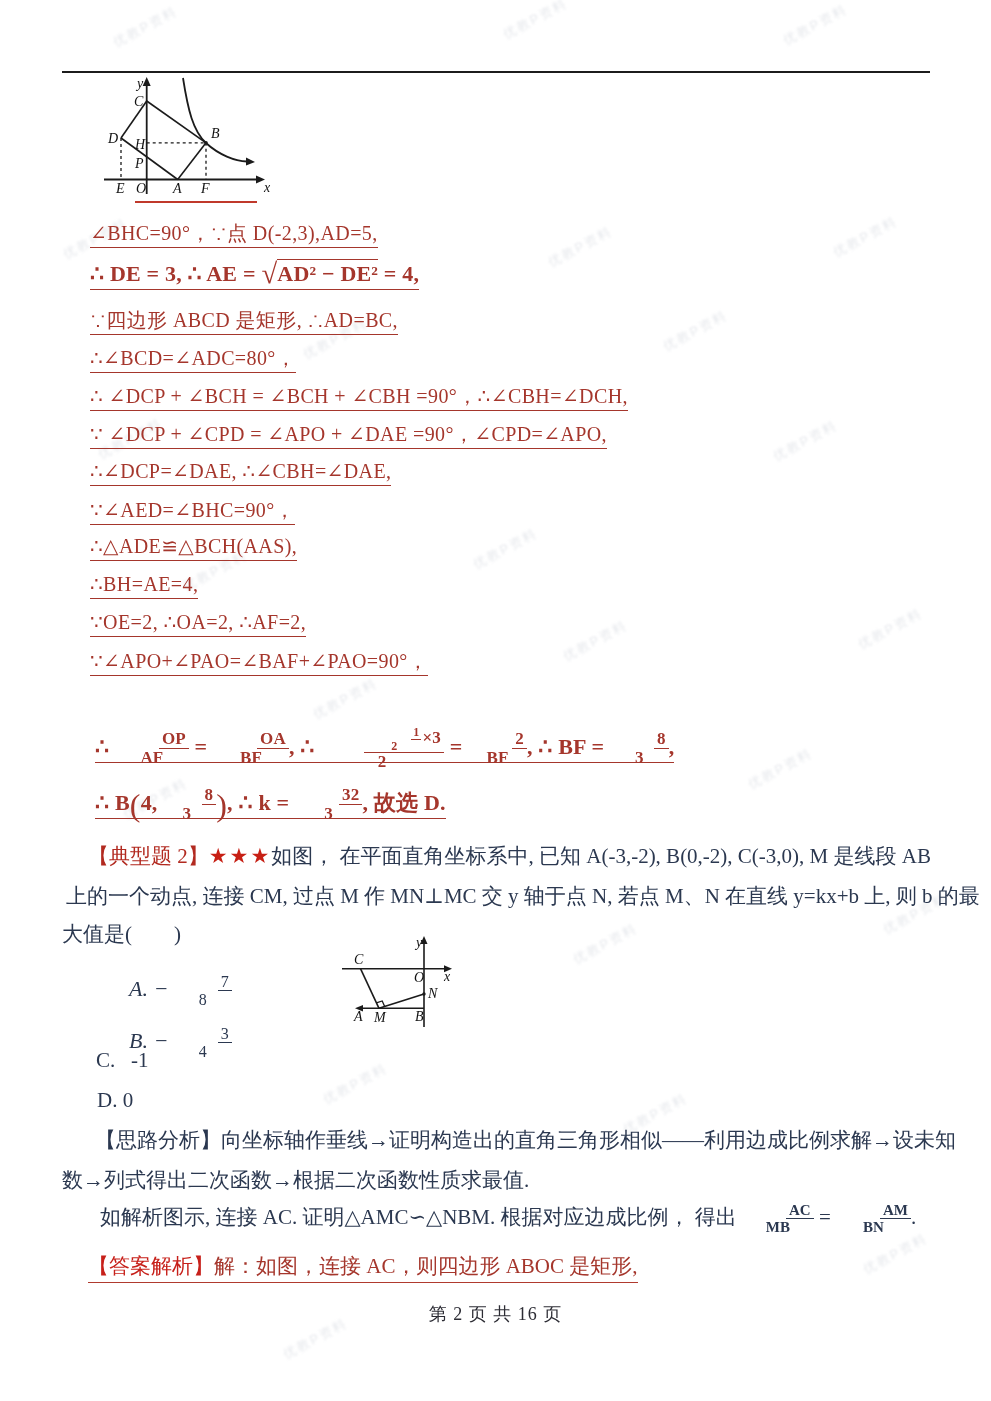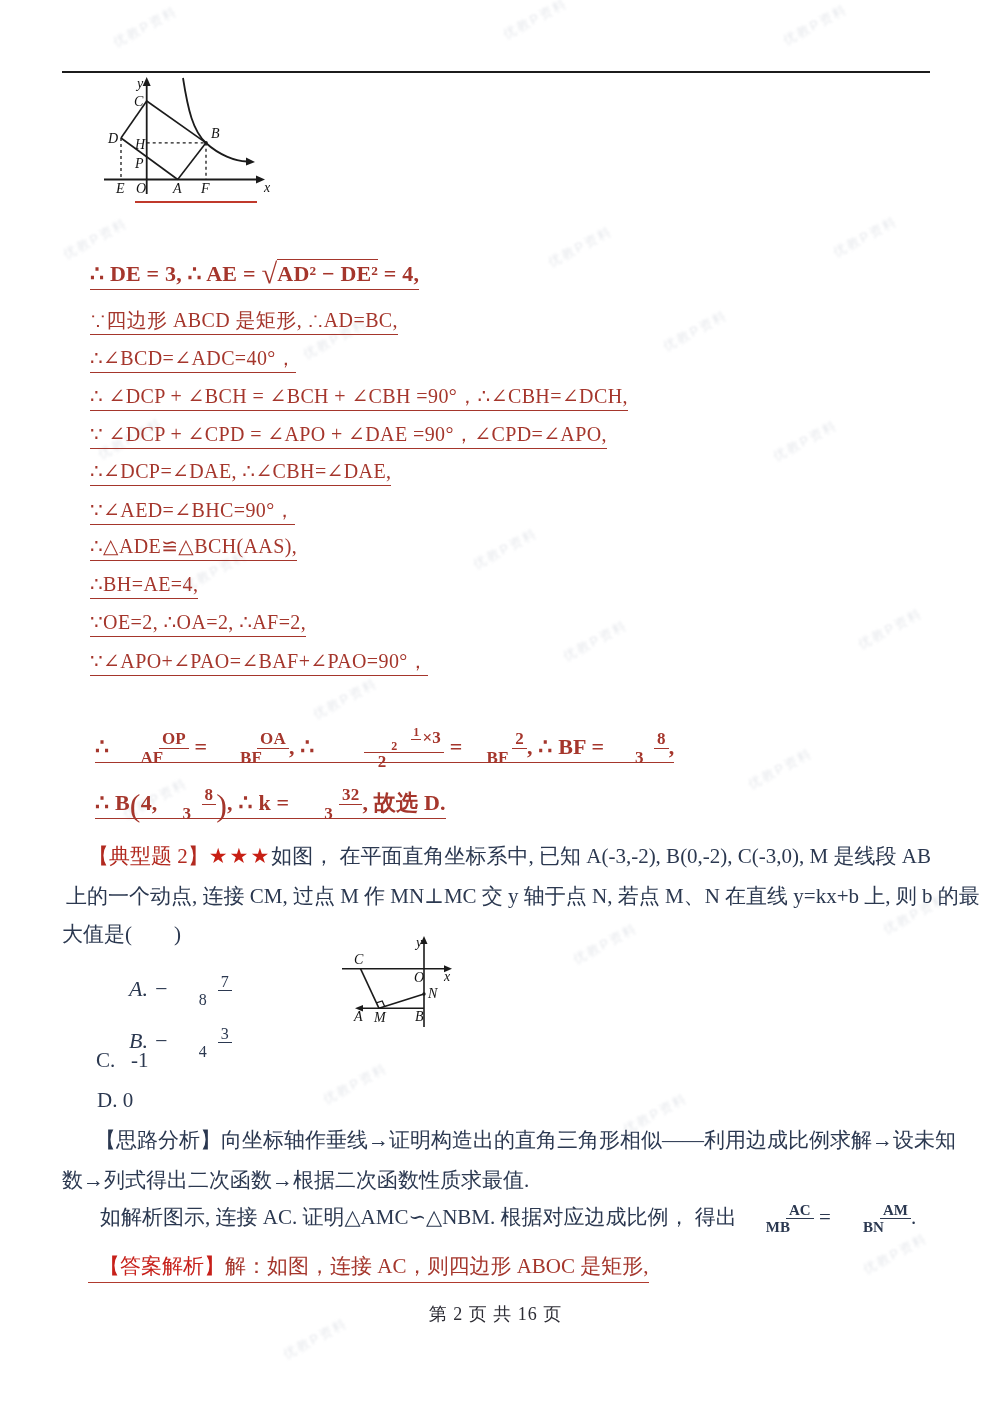--- a/index.html
+++ b/index.html
@@ -31,21 +31,21 @@
   .stars{color:#c71f14;letter-spacing:2px;}
   .opt{position:absolute;font-size:21px;color:#2b3850;white-space:pre;}
   .opt .letter-it{font-style:italic;font-size:22px;}
   .opt .frac{font-size:16px;color:#2b3850;}
   
   .fig{position:absolute;}
   .fig text{font-family:"Liberation Serif","DejaVu Serif",serif;font-style:italic;font-size:14px;fill:#111;}
   .redunder{position:absolute;height:0;border-top:2px solid #c0392b;}
   .ansline{position:absolute;left:88px;font-size:21px;color:#a5362c;white-space:nowrap;}
   .ansline .u{border-bottom:1.8px solid #b03a2e;padding-bottom:4px;}
-  .ansline .blabel{color:#c7201a;margin-left:11px;}
+  .ansline .blabel{color:#c7201a;}
   .hintline{position:absolute;left:100px;font-size:21px;color:#2b3850;white-space:nowrap;}
   .hintline .frac{font-size:15px;font-weight:bold;}
   .footer{position:absolute;left:0;top:1302px;width:100%;text-align:center;font-size:18px;color:#2c2c34;letter-spacing:1px;}
 </style>
 </head>
 <body>
 
 <div class="page">
 
   <div class="wm" style="left:110px;top:18px">优教P资料</div>
@@ -101,27 +101,28 @@
     <text x="39" y="73">H</text>
     <text x="39" y="92">P</text>
     <text x="115" y="62">B</text>
     <text x="20" y="117">E</text>
     <text x="40" y="117">O</text>
     <text x="77" y="117">A</text>
     <text x="105" y="117">F</text>
   </svg>
   <div class="redunder" style="left:135px;top:201px;width:122px;"></div>
 
+  <div class="rline" style="top:220px"><span class="u">∠BHC=90°，∵点 D(-2,3),AD=5,</span></div>
 
   <div class="rline math" style="top:258px">
     <span class="u"><span>∴ DE = 3, ∴ AE = </span><span class="rad">√</span><span class="radicand">AD² − DE²</span><span> = 4,</span></span>
   </div>
 
   <div class="rline" style="top:307px"><span class="u">∵四边形 ABCD 是矩形, ∴AD=BC,</span></div>
-  <div class="rline" style="top:345px"><span class="u">∴∠BCD=∠ADC=40°，</span></div>
+  <div class="rline" style="top:345px"><span class="u">∴∠BCD=∠ADC=80°，</span></div>
   <div class="rline" style="top:383px"><span class="u">∴ ∠DCP + ∠BCH = ∠BCH + ∠CBH =90°，∴∠CBH=∠DCH,</span></div>
   <div class="rline" style="top:421px"><span class="u">∵ ∠DCP + ∠CPD = ∠APO + ∠DAE =90°，∠CPD=∠APO,</span></div>
   <div class="rline" style="top:459px"><span class="u">∴∠DCP=∠DAE, ∴∠CBH=∠DAE,</span></div>
   <div class="rline" style="top:497px"><span class="u">∵∠AED=∠BHC=90°，</span></div>
   <div class="rline" style="top:534px"><span class="u">∴△ADE≌△BCH(AAS),</span></div>
   <div class="rline" style="top:572px"><span class="u">∴BH=AE=4,</span></div>
   <div class="rline" style="top:610px"><span class="u">∵OE=2, ∴OA=2, ∴AF=2,</span></div>
   <div class="rline" style="top:648px"><span class="u">∵∠APO+∠PAO=∠BAF+∠PAO=90°，</span></div>
 
   <div class="rline math" style="top:726px;left:95px">

